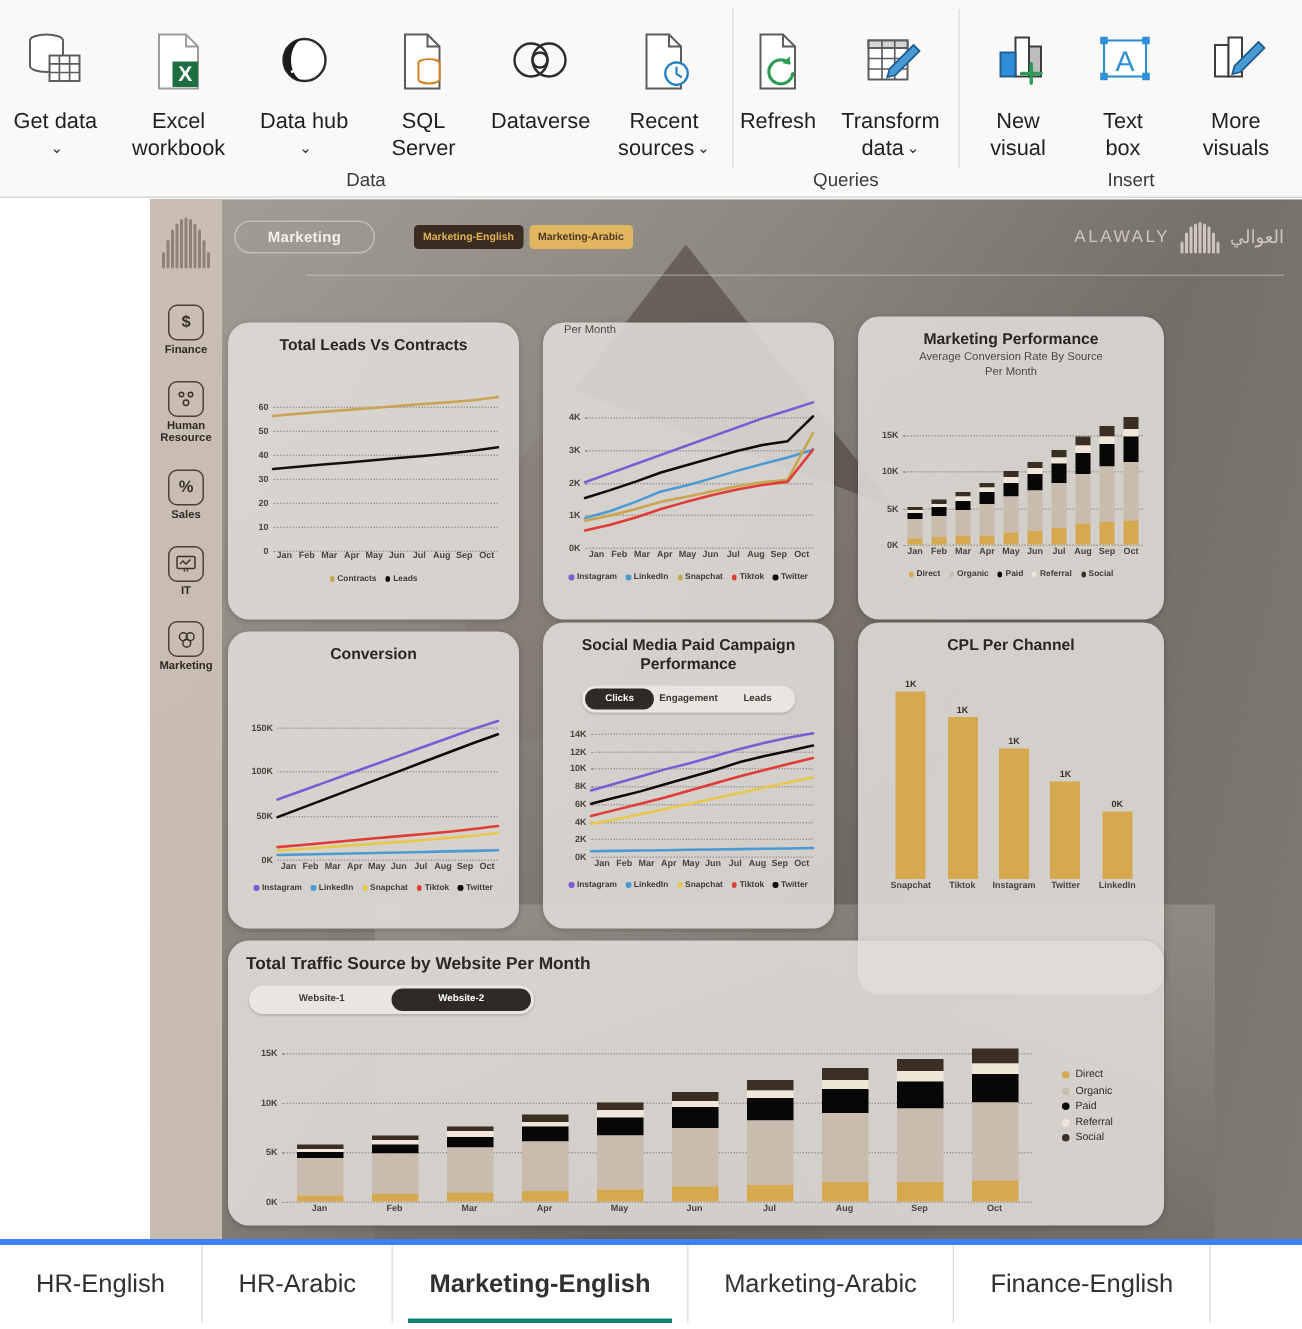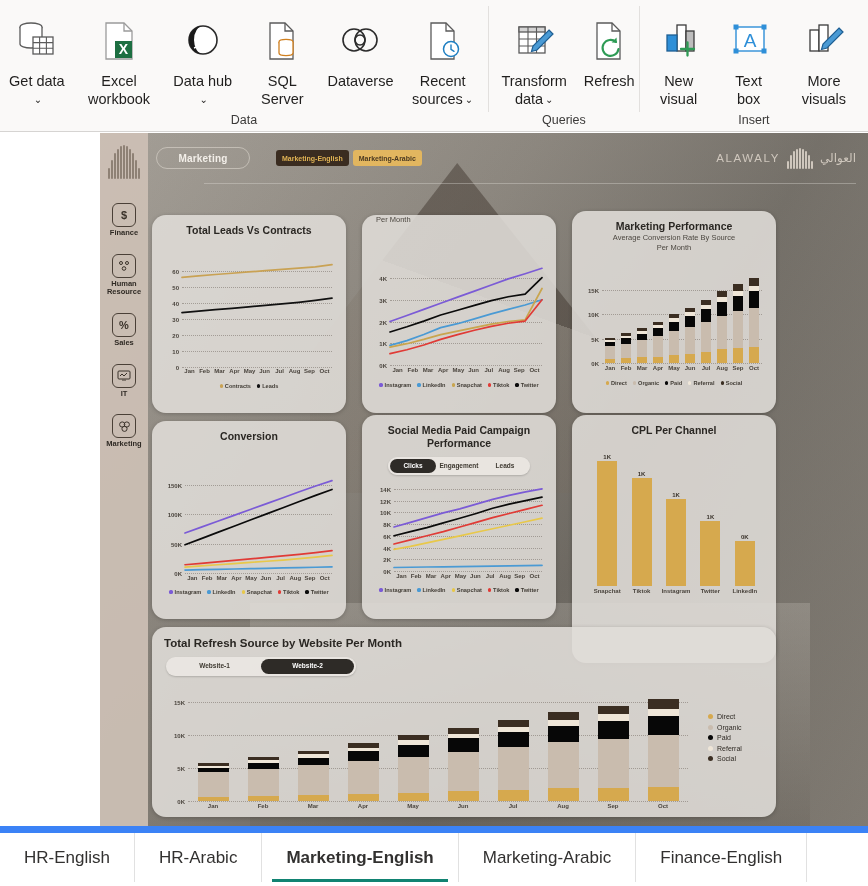--- a/index.html
+++ b/index.html
@@ -127,21 +127,21 @@
   .seg-group {
     position:absolute; display:flex; background:rgba(236,233,228,.85);
     border-radius:11px; box-shadow:0 1px 2px rgba(0,0,0,.18); padding:2px;
   }
   .seg-btn { flex:1; text-align:center; font-size:6.5px; padding:3px 0; border-radius:9px; color:#3e3930; font-weight:700; }
   .seg-btn.active { background:#2e2b27; color:#ffffff; }
 
   
   .tabbar {
     position:absolute; left:0; top:826px; width:868px; height:56px;
-    background:#ffffff; border-top:7px solid #3b82f6; display:flex; align-items:stretch;
+    background:#ffffff; border-top:4px solid #3b82f6; display:flex; align-items:stretch;
   }
   .tab {
     display:flex; align-items:center; justify-content:center; padding:0 24px;
     font-size:17px; color:#323130; border-right:1px solid #e1e1e1; position:relative;
     white-space:nowrap;
   }
   .tab.active { font-weight:700; }
   .tab.active:after { content:""; position:absolute; left:10px; right:10px; bottom:0; height:3px; background:#118372; }
   .tabbar-fill { flex:1; }
 </style>
@@ -233,40 +233,40 @@
     <div class="rib-label">Data</div>
   </div>
 
   <div class="rib-sep"></div>
 
   <div class="rib-group">
     <div class="rib-items">
       <div class="rib-btn">
         <div class="rib-ico">
           <svg width="46" height="46" viewBox="0 0 46 46">
+            <path d="M11 5h15l8 8v28H11z" fill="#fff" stroke="#5b5b5b" stroke-width="1.3"></path>
+            <path d="M26 5v8h8" fill="none" stroke="#5b5b5b" stroke-width="1.3"></path>
+            <path d="M30 24a8 8 0 1 0 2.5 7" fill="none" stroke="#2E9B55" stroke-width="2.1" stroke-linecap="round"></path>
+            <path d="M30.5 19.5l.4 5.2-5.2-.3z" fill="#2E9B55"></path>
+          </svg>
+        </div>
+        <div class="rib-txt">Refresh</div>
+      </div>
+      <div class="rib-btn">
+        <div class="rib-ico">
+          <svg width="46" height="46" viewBox="0 0 46 46">
             <rect x="8" y="9" width="26" height="26" fill="#fff" stroke="#5b5b5b" stroke-width="1.3"></rect>
             <rect x="8" y="9" width="26" height="5" fill="#d4d4d4" stroke="#5b5b5b" stroke-width="1.3"></rect>
             <path d="M8 21h26M8 28h26M17 9v26M25.5 9v26" stroke="#5b5b5b" stroke-width="1.1"></path>
             <path d="M38 12l4 4-16 16-5.5 1.5L22 28z" fill="#4a9ad4" stroke="#1E5F93" stroke-width="1.2"></path>
           </svg>
         </div>
         <div class="rib-txt">
           <span>Transform data</span><span class="chev">⌄</span>
         </div>
-      </div>
-      <div class="rib-btn">
-        <div class="rib-ico">
-          <svg width="46" height="46" viewBox="0 0 46 46">
-            <path d="M11 5h15l8 8v28H11z" fill="#fff" stroke="#5b5b5b" stroke-width="1.3"></path>
-            <path d="M26 5v8h8" fill="none" stroke="#5b5b5b" stroke-width="1.3"></path>
-            <path d="M30 24a8 8 0 1 0 2.5 7" fill="none" stroke="#2E9B55" stroke-width="2.1" stroke-linecap="round"></path>
-            <path d="M30.5 19.5l.4 5.2-5.2-.3z" fill="#2E9B55"></path>
-          </svg>
-        </div>
-        <div class="rib-txt">Refresh</div>
       </div>
     </div>
     <div class="rib-label">Queries</div>
   </div>
 
   <div class="rib-sep"></div>
 
   <div class="rib-group">
     <div class="rib-items">
       <div class="rib-btn">
@@ -782,21 +782,21 @@
     <div class="xlabels" id="xl-5" style="left:18px; top:173px; width:172px;">
         <span>Snapchat</span>
         <span>Tiktok</span>
         <span>Instagram</span>
         <span>Twitter</span>
         <span>LinkedIn</span>
       </div>
   </div>
 
   <div class="card" style="left:52px; top:494px; width:624px; height:190px;">
-    <div class="card-title left">Total Refresh Source by Website Per Month</div>
+    <div class="card-title left">Total Traffic Source by Website Per Month</div>
     <div class="seg-group" id="segs-6" style="left:14px; top:30px; width:190px; height:19px;">
         <div class="seg-btn">Website-1</div>
         <div class="seg-btn active">Website-2</div>
       </div>
     <div class="plot" id="plot-6" style="left:36px; top:62px; width:500px; height:112px;">
         <div class="gridline" style="top: 112px;">
           <div class="ytick">0K</div>
         </div>
         <div class="gridline" style="top: 79.0588px;">
           <div class="ytick">5K</div>

